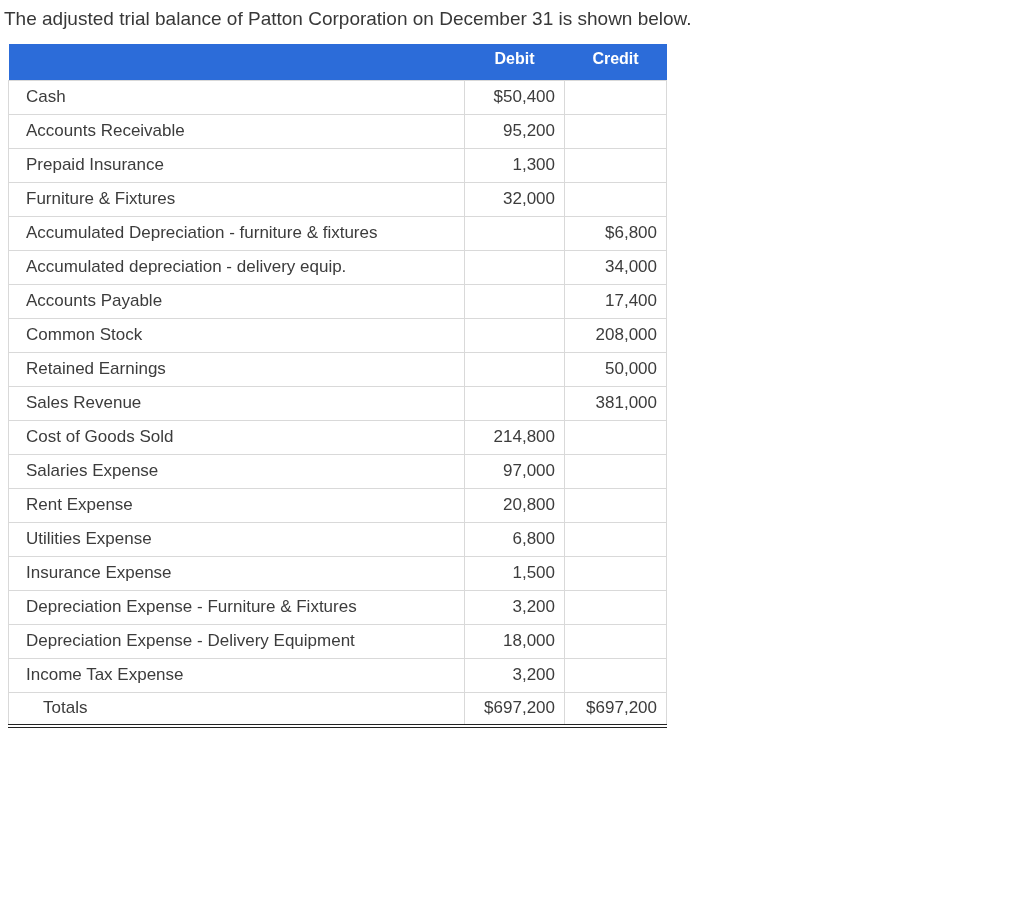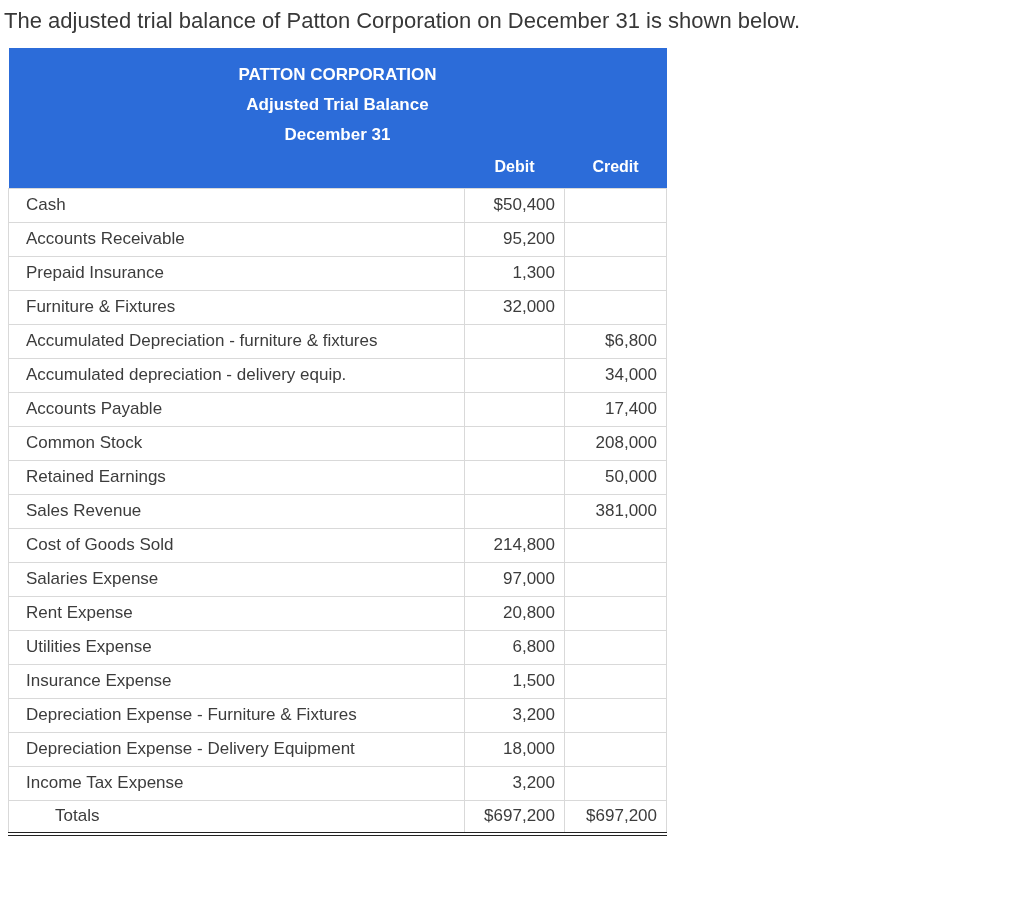--- a/index.html
+++ b/index.html
@@ -12,21 +12,21 @@
   html, body { margin: 0; padding: 0; background: #ffffff; }
   body {
     width: 1024px;
     height: 917px;
     font-family: "Liberation Sans", "DejaVu Sans", sans-serif;
     color: var(--text);
     overflow: hidden;
   }
   .intro {
     margin: 8px 0 14px 4px;
-    font-size: 22px;
+    font-size: 19px;
     color: #383838;
   }
   table.tb {
     border-collapse: collapse;
     margin-left: 8px;
     width: 658px;
     table-layout: fixed;
     font-size: 17px;
   }
   col.c-account { width: 456px; }
@@ -66,41 +66,34 @@
     overflow: hidden;
     white-space: nowrap;
   }
   td.account { text-align: left; padding-left: 17px; }
   td.num { text-align: right; padding-right: 9px; }
 
   tfoot td {
     border-bottom: 4px double #222222;
   }
   tfoot td.num { border-top: 1px solid #737373; margin-top: 28px; }
-  tfoot td.totals-label { padding-left: 46px; margin-top: 14px; }
+  tfoot td.totals-label { padding-left: 34px; margin-top: 14px; }
 </style>
 </head>
 <body>
 
 <p class="intro">The adjusted trial balance of Patton Corporation on December 31 is shown below.</p>
 
 <table class="tb">
   <colgroup>
     <col class="c-account">
     <col class="c-debit">
     <col class="c-credit">
   </colgroup>
   <thead>
-    <tr class="title-row">
-      <th colspan="3" class="title-cell">
-        <div class="title-line">PATTON CORPORATION</div>
-        <div class="title-line">Adjusted Trial Balance</div>
-        <div class="title-line">December 31</div>
-      </th>
-    </tr>
     <tr class="col-header-row">
       <th></th>
       <th>Debit</th>
       <th>Credit</th>
     </tr>
   </thead>
   <tbody>
   <tr>
     <td class="account">Cash</td>
     <td class="num">$50,400</td>

